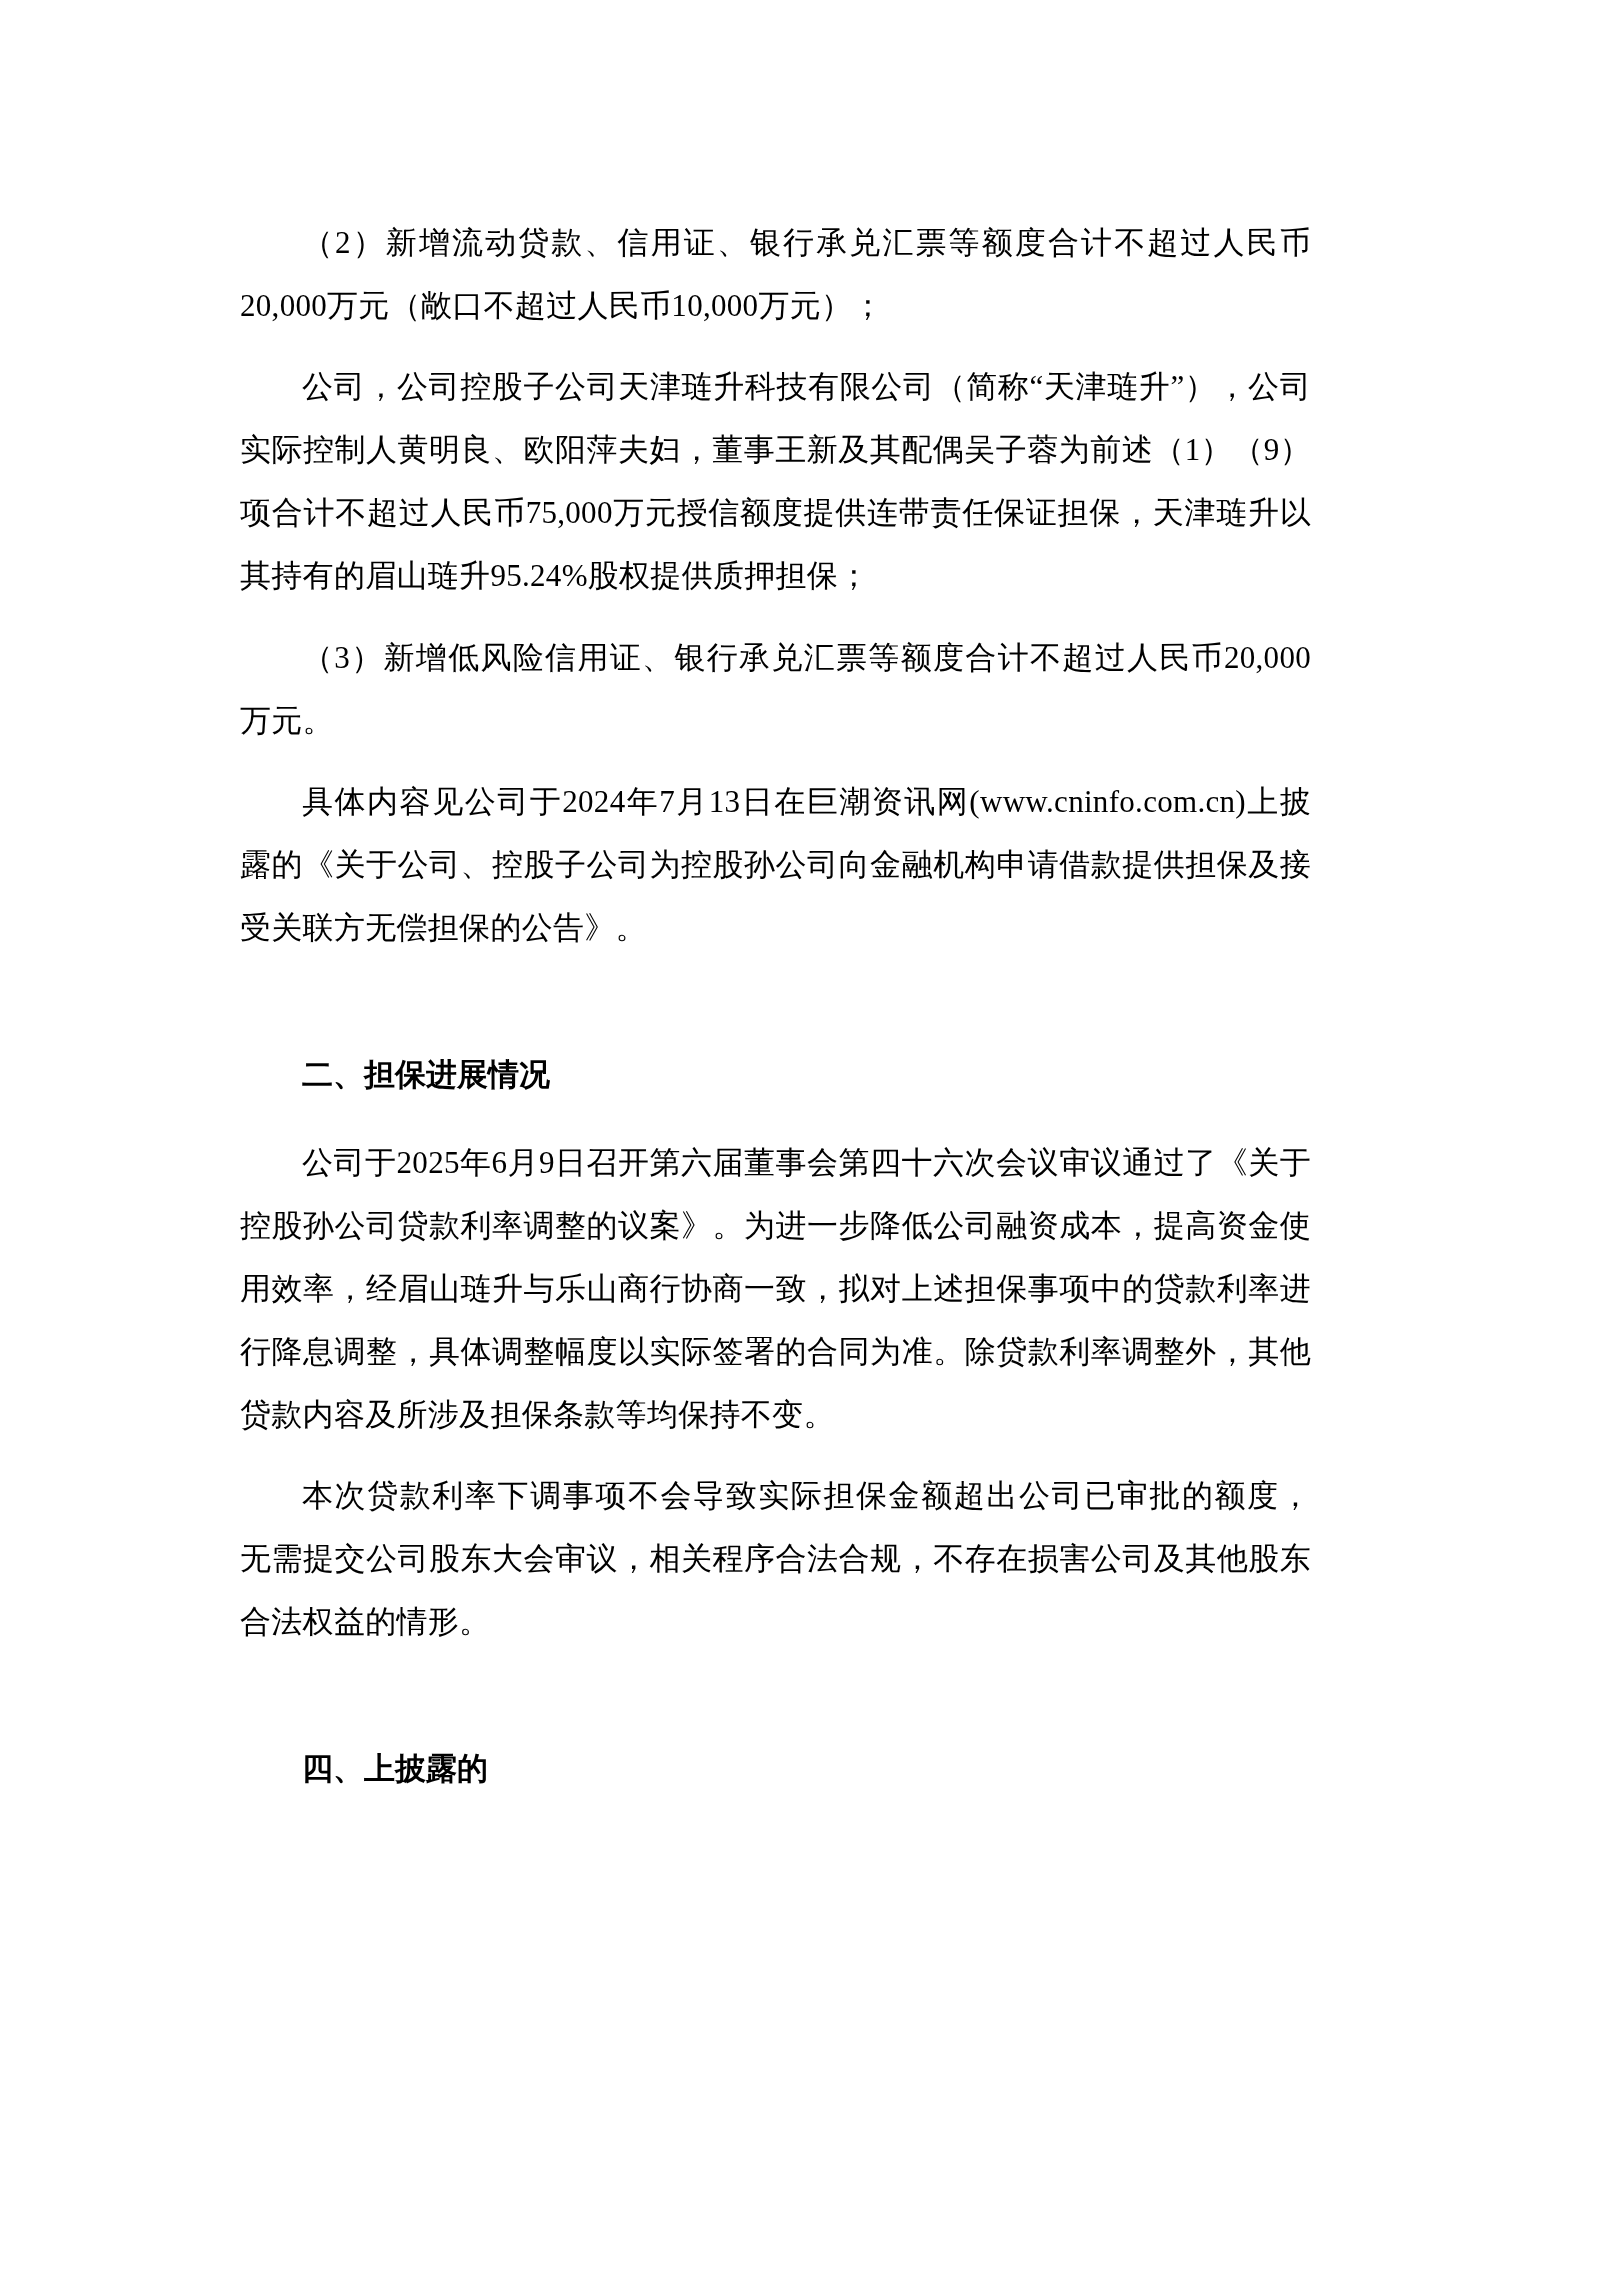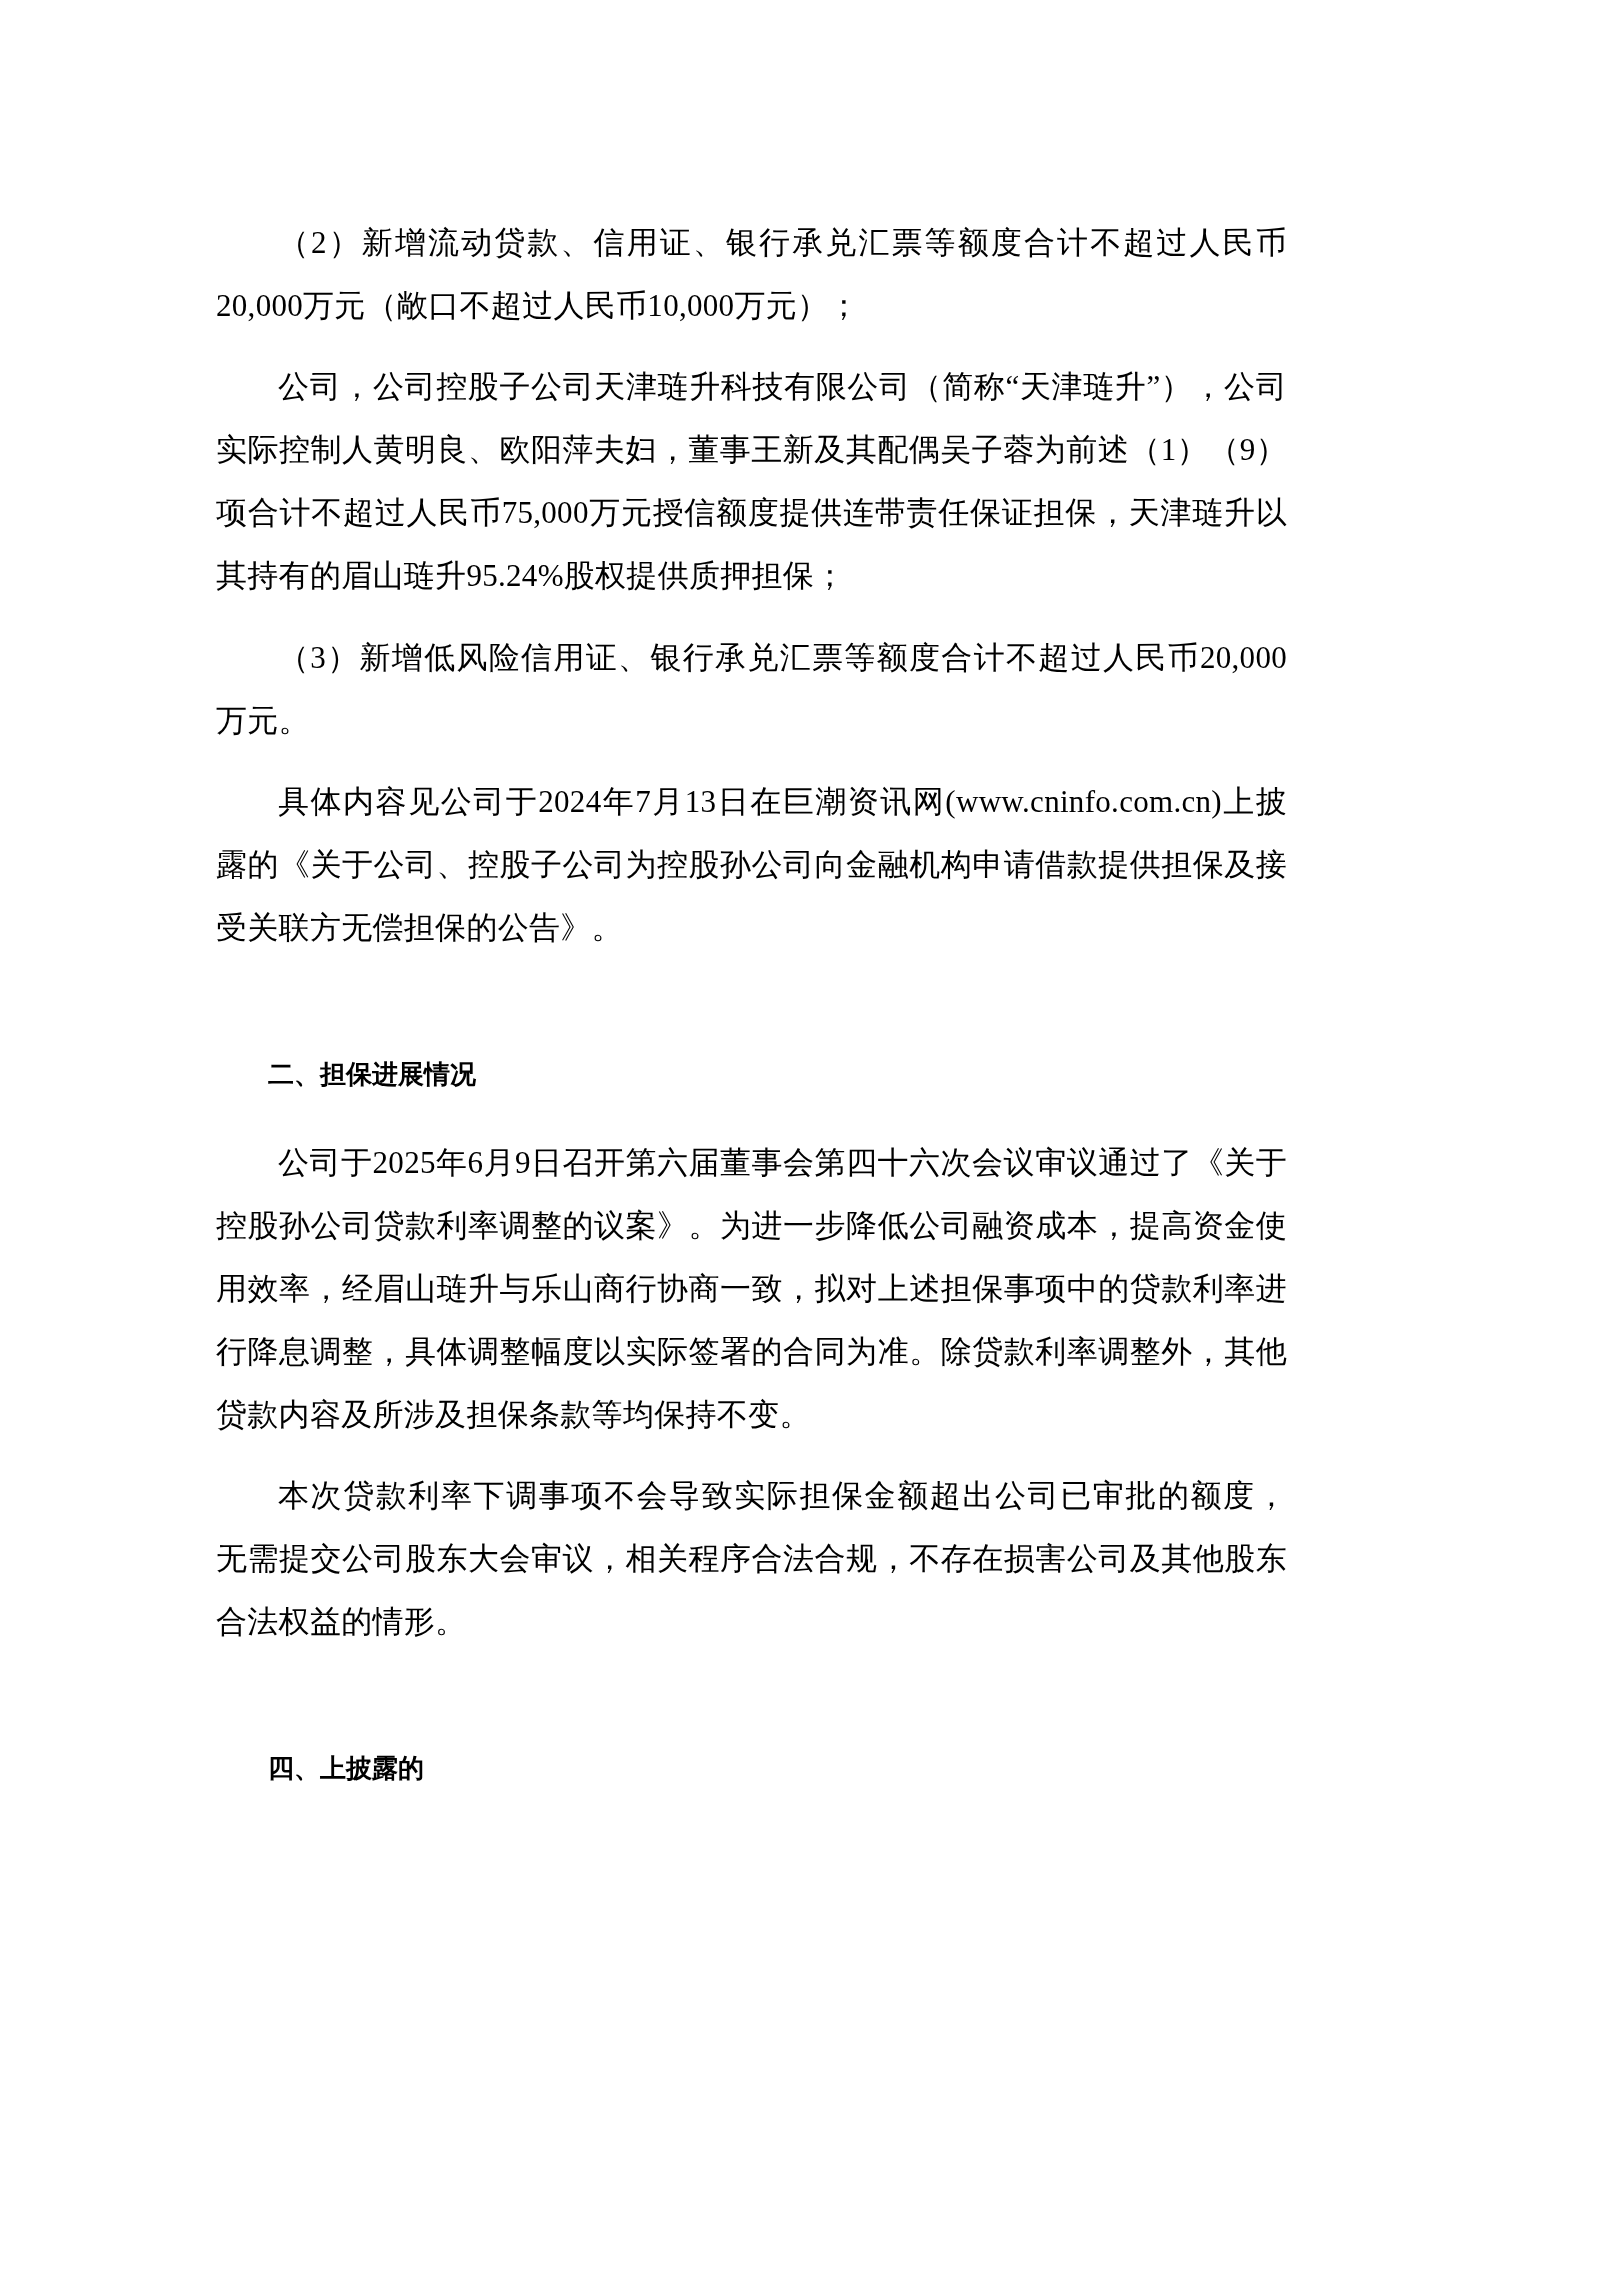--- a/index.html
+++ b/index.html
@@ -9,34 +9,35 @@
     height: 2295px;
     overflow: hidden;
     font-family: "Liberation Serif", "DejaVu Serif", serif;
     color: #000000;
   }
   .page {
     width: 1504px;
     height: 2295px;
     background: #ffffff;
     padding: 211px 217px 0 216px;
+    margin-left: 24px;
   }
   .body-para {
     font-size: 31px;
     line-height: 63px;
     text-align: justify;
     text-indent: 2em;
     margin-top: 18.3px;
     letter-spacing: 0.3px;
   }
   .body-para.first { margin-top: 0; }
   .section-heading {
     font-family: "Liberation Sans", "DejaVu Sans", sans-serif;
     font-weight: bold;
-    font-size: 26px;
+    font-size: 31px;
     line-height: 63px;
     text-indent: 2em;
     margin: 84px 0 25px 0;
     text-align: left;
   }
 </style>
 </head>
 <body>
 
 <div class="page">

